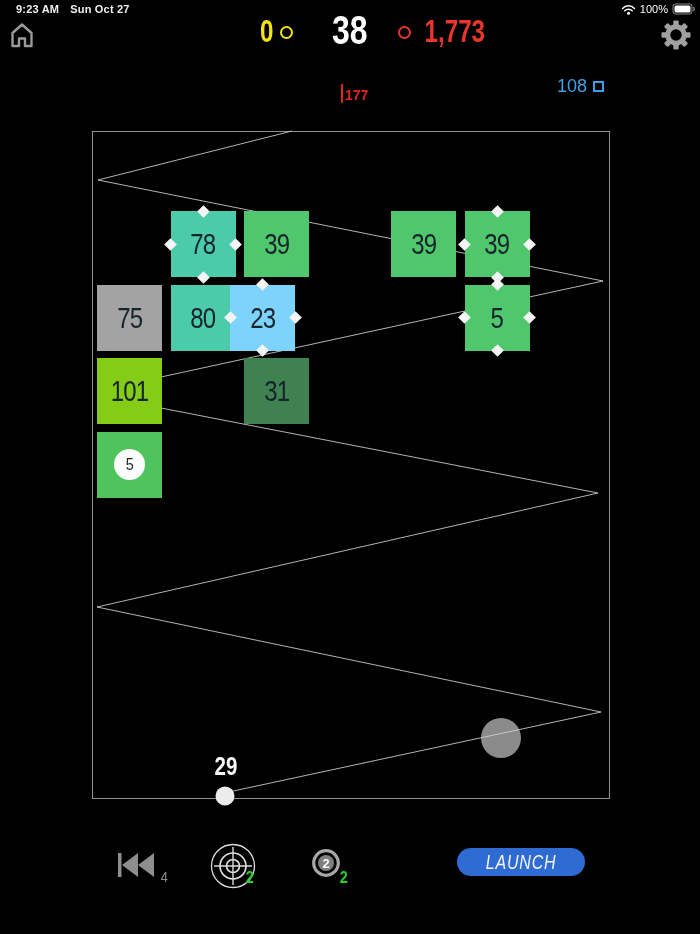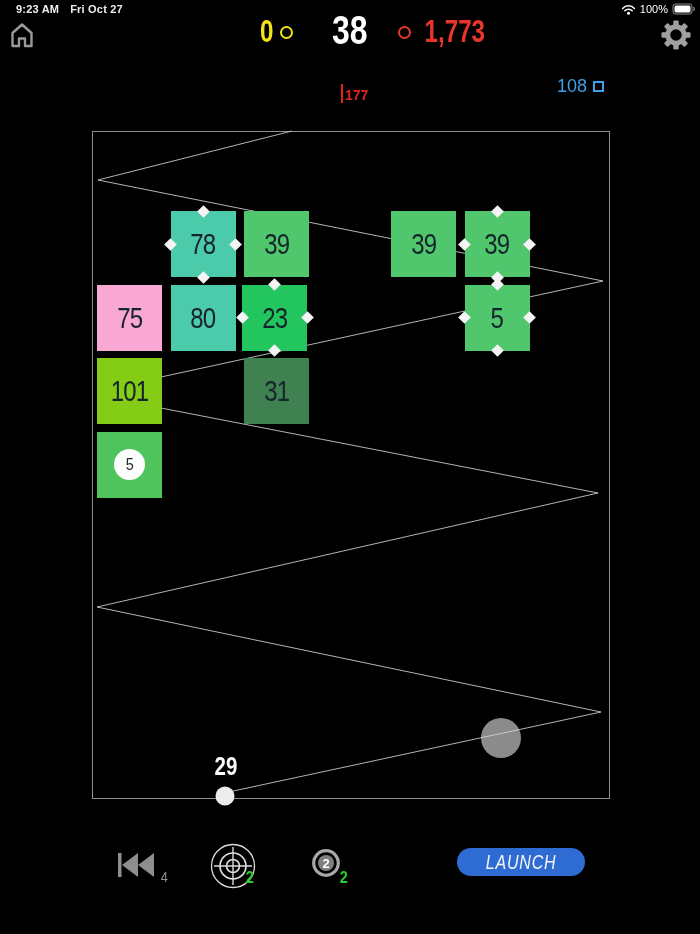--- a/index.html
+++ b/index.html
@@ -52,21 +52,21 @@
     display:flex;align-items:center;justify-content:center;border:none;cursor:pointer;font-style:italic;}
   #launch-btn .lbl{color:#f5f5f5;font-size:20px;font-weight:400;letter-spacing:1px;transform:scaleX(.8);}
 </style>
 </head>
 <body>
 
 <div id="screen">
 
   <div class="abs" id="status-left">
     <span>9:23 AM</span>
-    <span>Fri Oct 27</span>
+    <span>Sun Oct 27</span>
   </div>
   <div class="abs" id="status-right">
     <svg width="15" height="11" viewBox="0 0 15 11">
       <path d="M1.6 4.4 A8 8 0 0 1 13.4 4.4" stroke="#fff" stroke-width="1.5" fill="none" stroke-linecap="round"></path>
       <path d="M3.8 6.8 A5 5 0 0 1 11.2 6.8" stroke="#fff" stroke-width="1.5" fill="none" stroke-linecap="round"></path>
       <circle cx="7.5" cy="9.3" r="1.5" fill="#fff"></circle>
     </svg>
     <span>100%</span>
     <svg width="24" height="12" viewBox="0 0 24 12">
       <rect x="1" y="1" width="19" height="10" rx="2.5" fill="none" stroke="#ffffff" stroke-opacity=".55" stroke-width="1"></rect>
@@ -140,27 +140,27 @@
         <div class="block" style="left: 298px; top: 79px; background: rgb(80, 199, 108);">
           <span class="num">39</span>
         </div>
         <div class="block" style="left: 371.5px; top: 79px; background: rgb(80, 199, 108);">
           <span class="num">39</span>
           <div class="diamond d-top"></div>
           <div class="diamond d-bottom"></div>
           <div class="diamond d-left"></div>
           <div class="diamond d-right"></div>
         </div>
-        <div class="block" style="left: 4px; top: 152.5px; background: #f9a8d4;">
+        <div class="block" style="left: 4px; top: 152.5px; background: #a3a3a3;">
           <span class="num">75</span>
         </div>
         <div class="block" style="left: 77.5px; top: 152.5px; background: rgb(76, 203, 170);">
           <span class="num">80</span>
         </div>
-        <div class="block" style="left: 149px; top: 152.5px; background: #22c55e;">
+        <div class="block" style="left: 137px; top: 152.5px; background: #7dd3fc;">
           <span class="num">23</span>
           <div class="diamond d-top"></div>
           <div class="diamond d-bottom"></div>
           <div class="diamond d-left"></div>
           <div class="diamond d-right"></div>
         </div>
         <div class="block" style="left: 371.5px; top: 152.5px; background: rgb(80, 199, 108);">
           <span class="num">5</span>
           <div class="diamond d-top"></div>
           <div class="diamond d-bottom"></div>

